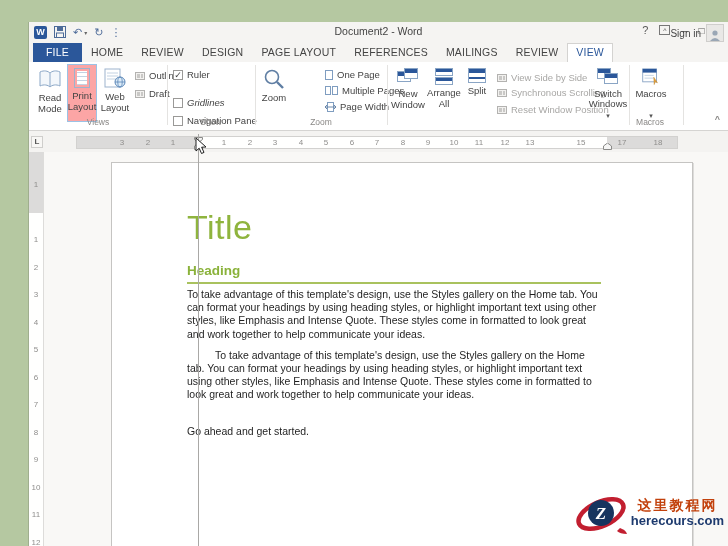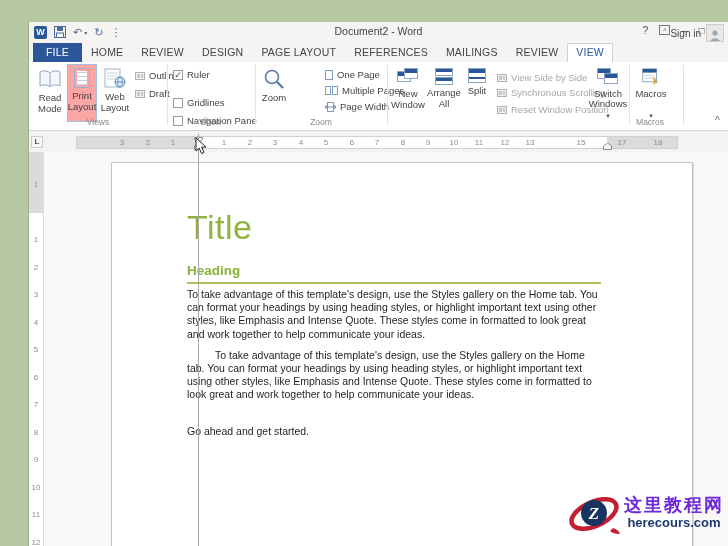--- a/index.html
+++ b/index.html
@@ -78,21 +78,21 @@
     border-bottom:2px solid #a9c25e;padding-bottom:3px;}
   .doc-p{margin-top:4px;font-size:10.5px;line-height:13.2px;color:#1f1f1f;text-align:left;}
   .doc-p.indent{margin-top:8px;text-indent:28px;}
   .doc-close{margin-top:23px;font-size:10.5px;color:#1f1f1f;}
   .guideline{position:absolute;left:169px;top:112px;width:1px;height:412px;background:#a9a8a6;z-index:10;}
   .cursor{position:absolute;left:166px;top:115px;z-index:50;}
   
   .watermark{position:absolute;right:0;bottom:0;height:62px;display:flex;align-items:center;gap:4px;
     padding:0 4px 2px 4px;z-index:40;}
   .wm-text{display:flex;flex-direction:column;align-items:center;line-height:1.1;}
-  .wm-cn{font-size:18px;font-weight:bold;color:#6d28d9;letter-spacing:2px;font-family:"Liberation Serif",serif;}
+  .wm-cn{font-size:14px;font-weight:bold;color:#c2410c;letter-spacing:2px;font-family:"Liberation Serif",serif;}
   .wm-en{font-size:13px;font-weight:bold;color:#1d3a6e;}
 </style>
 </head>
 <body>
 
 <div class="canvas">
   <div class="window">
 
     <div class="titlebar">
       <div class="qat">
@@ -181,21 +181,21 @@
       <span class="glabel" style="left:4px;width:130px;">Views</span>
       <div class="sep" style="left:138px;"></div>
 
       <div style="position:absolute;left:144px;top:5px;">
 
           <div class="smallitem checked" style="position:relative;margin-bottom:13px;">
             <span class="chk"></span>
             <span>Ruler</span>
           </div>
 
-          <div class="smallitem" style="position:relative;margin-bottom:3px;">
+          <div class="smallitem" style="position:relative;margin-bottom:3px;font-style:italic;">
             <span class="chk"></span>
             <span>Gridlines</span>
           </div>
 
           <div class="smallitem" style="position:relative;margin-bottom:3px;">
             <span class="chk"></span>
             <span>Navigation Pane</span>
           </div>
         </div>
       <span class="glabel" style="left:140px;width:84px;">Show</span>

